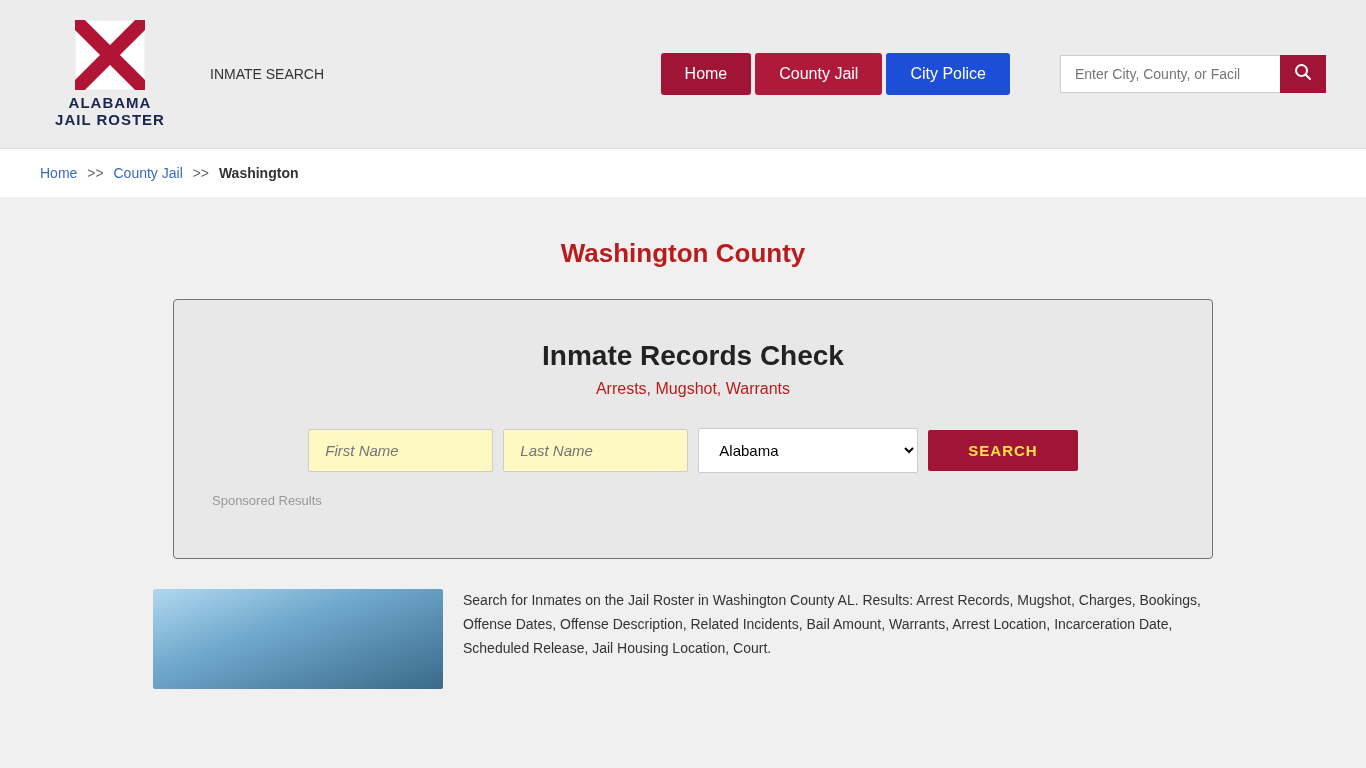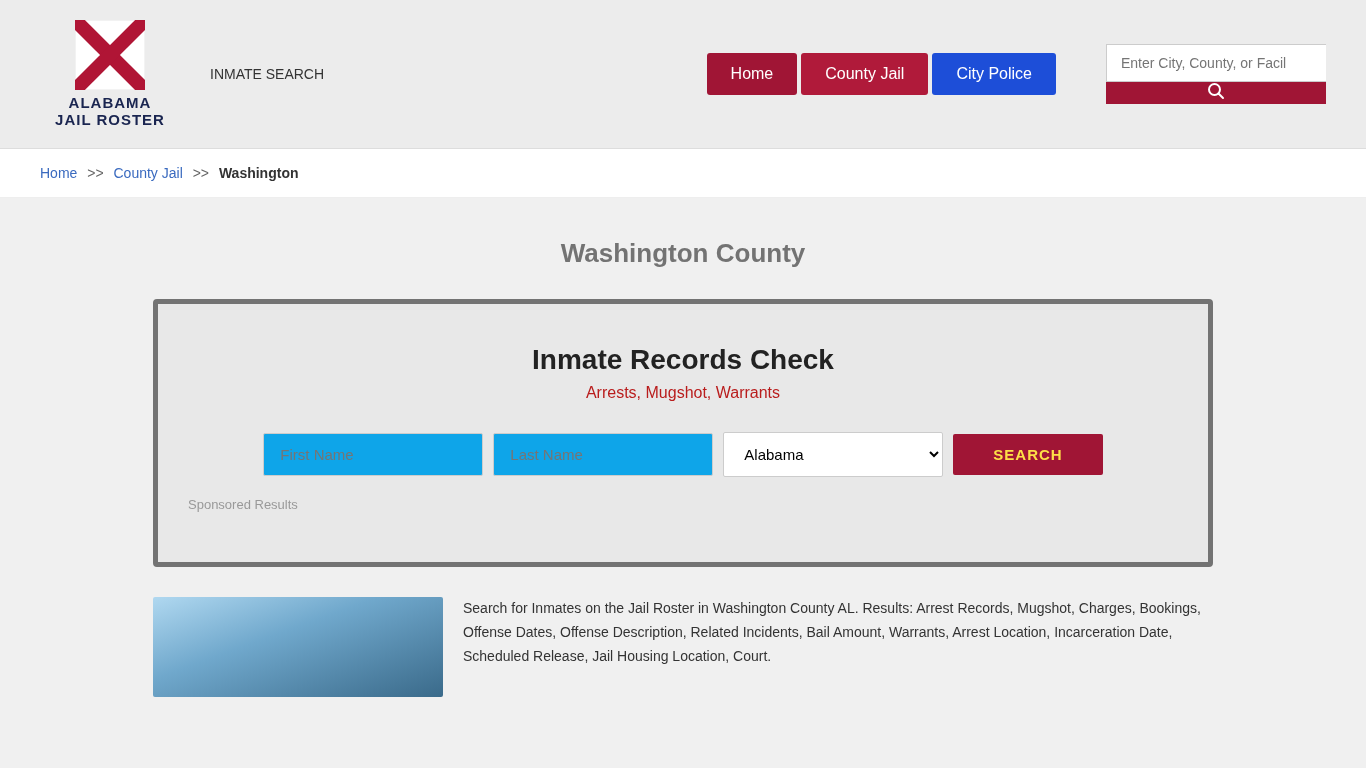--- a/index.html
+++ b/index.html
@@ -67,21 +67,20 @@
       background: #b01a3a;
       color: white;
     }
     .nav-btn-city {
       background: #1d4ed8;
       color: white;
     }
     .search-bar {
       display: flex;
       margin-left: 20px;
-      flex-direction: column;
     }
     .search-input {
       padding: 10px 14px;
       border: 1px solid #ccc;
       border-right: none;
       font-size: 14px;
       width: 220px;
       color: #999;
       background: white;
     }
@@ -111,31 +110,32 @@
     
     .main {
       max-width: 1100px;
       margin: 0 auto;
       padding: 20px 20px;
     }
     .page-title {
       text-align: center;
       font-size: 26px;
       font-weight: bold;
-      color: #737373;
+      color: #b91c1c;
       margin: 20px 0 30px;
     }
 
     
     .records-box {
       background: #e8e8e8;
-      border: 5px solid #737373;
+      border: 1px solid #737373;
       border-radius: 4px;
-      padding: 40px 30px 50px;
+      padding: 40px 38px 50px;
       margin-bottom: 30px;
+      margin-left: 20px;
     }
     .records-title {
       text-align: center;
       font-size: 28px;
       font-weight: bold;
       color: #222;
       margin-bottom: 8px;
     }
     .records-subtitle {
       text-align: center;
@@ -148,22 +148,23 @@
       gap: 10px;
       align-items: center;
       justify-content: center;
       flex-wrap: wrap;
     }
     .records-input {
       padding: 12px 16px;
       border: 1px solid #ccc;
       font-size: 15px;
       border-radius: 2px;
-      width: 220px;
-      background: #0ea5e9;
+      width: 185px;
+      background: #fef9c3;
+      font-style: italic;
     }
     .records-select {
       padding: 12px 16px;
       border: 1px solid #ccc;
       font-size: 15px;
       border-radius: 2px;
       width: 220px;
       background: white;
     }
     .records-search-btn {

